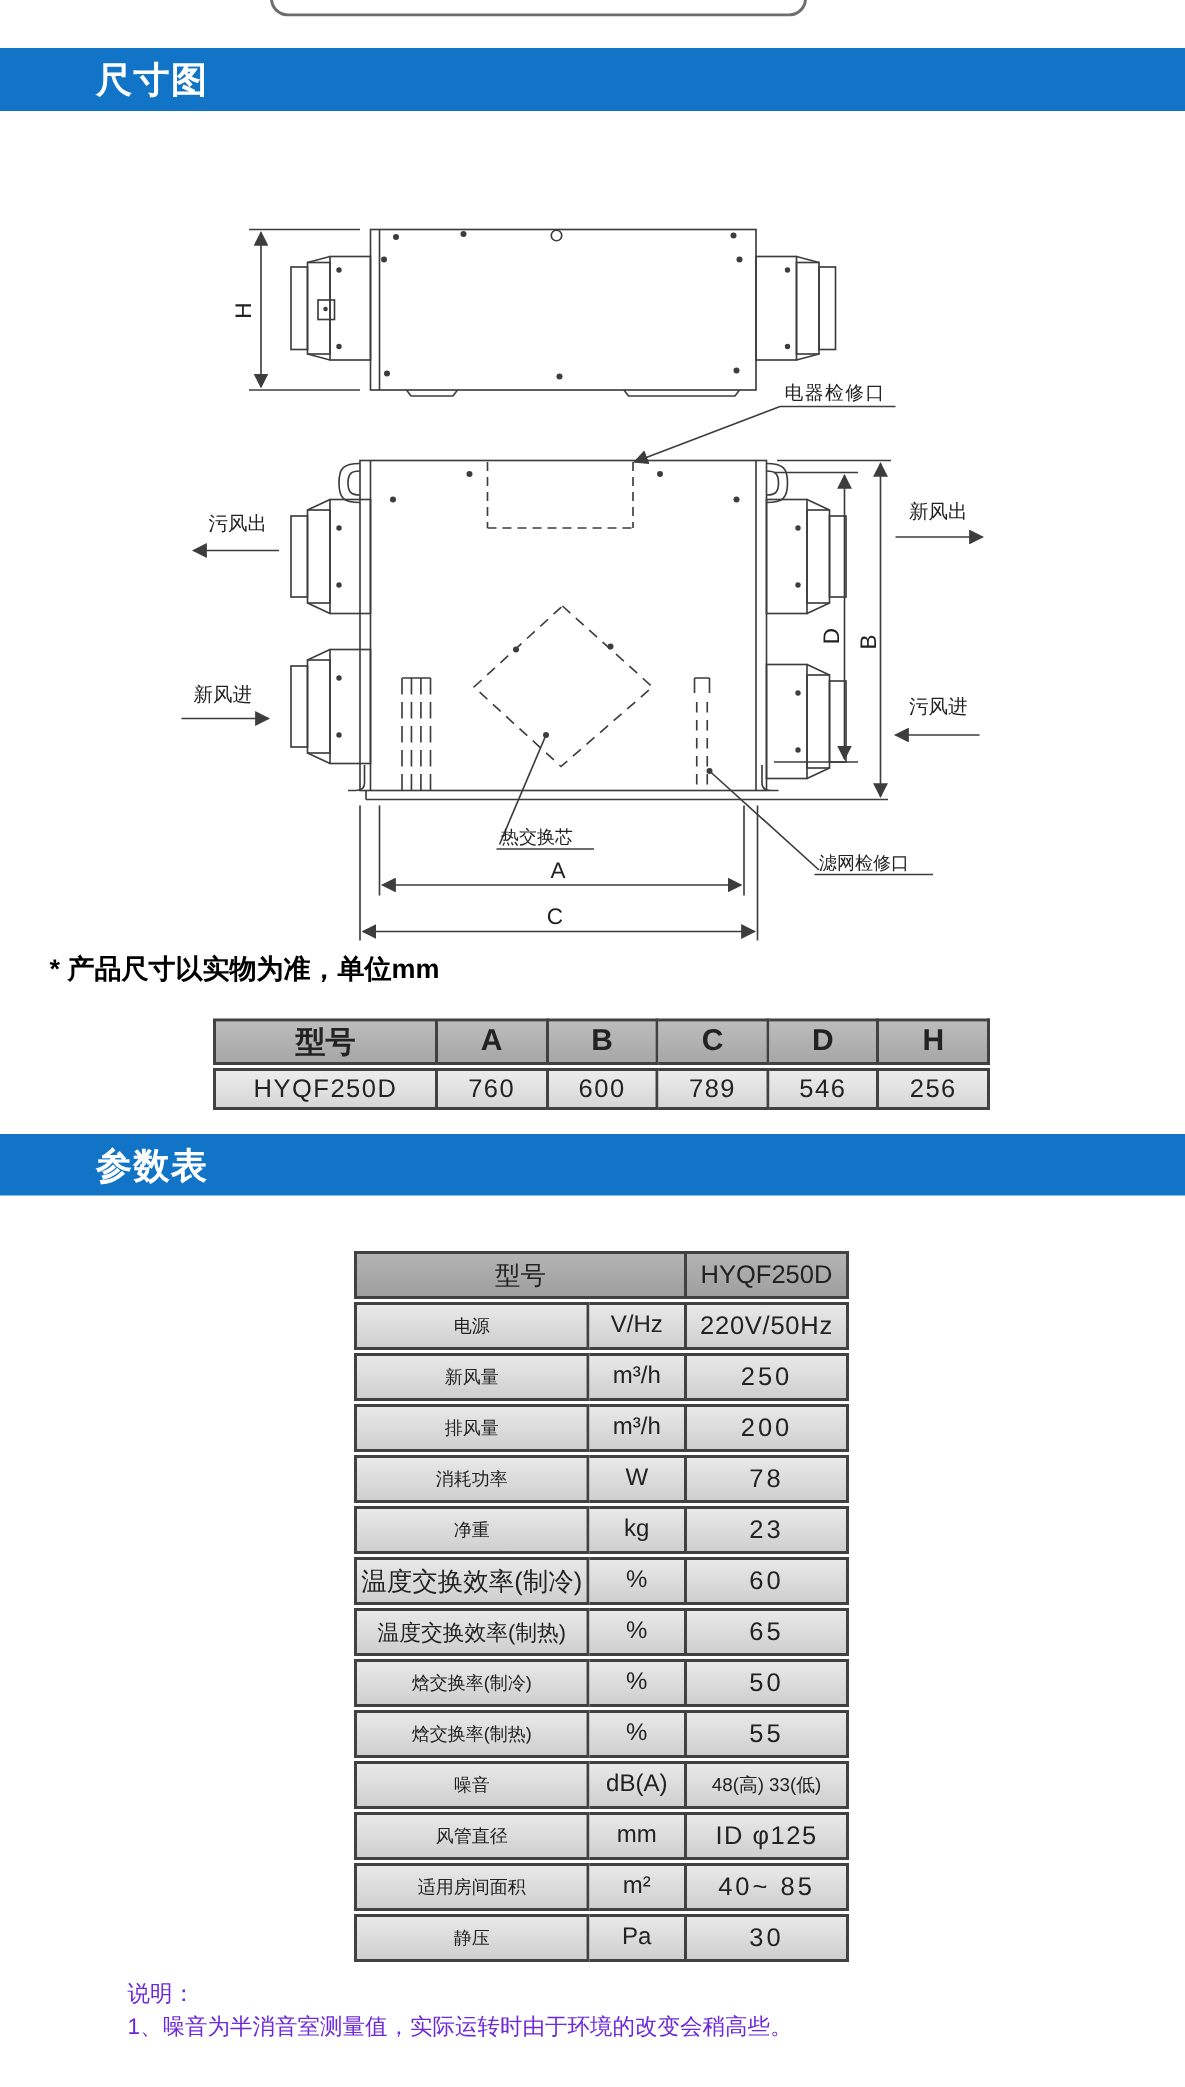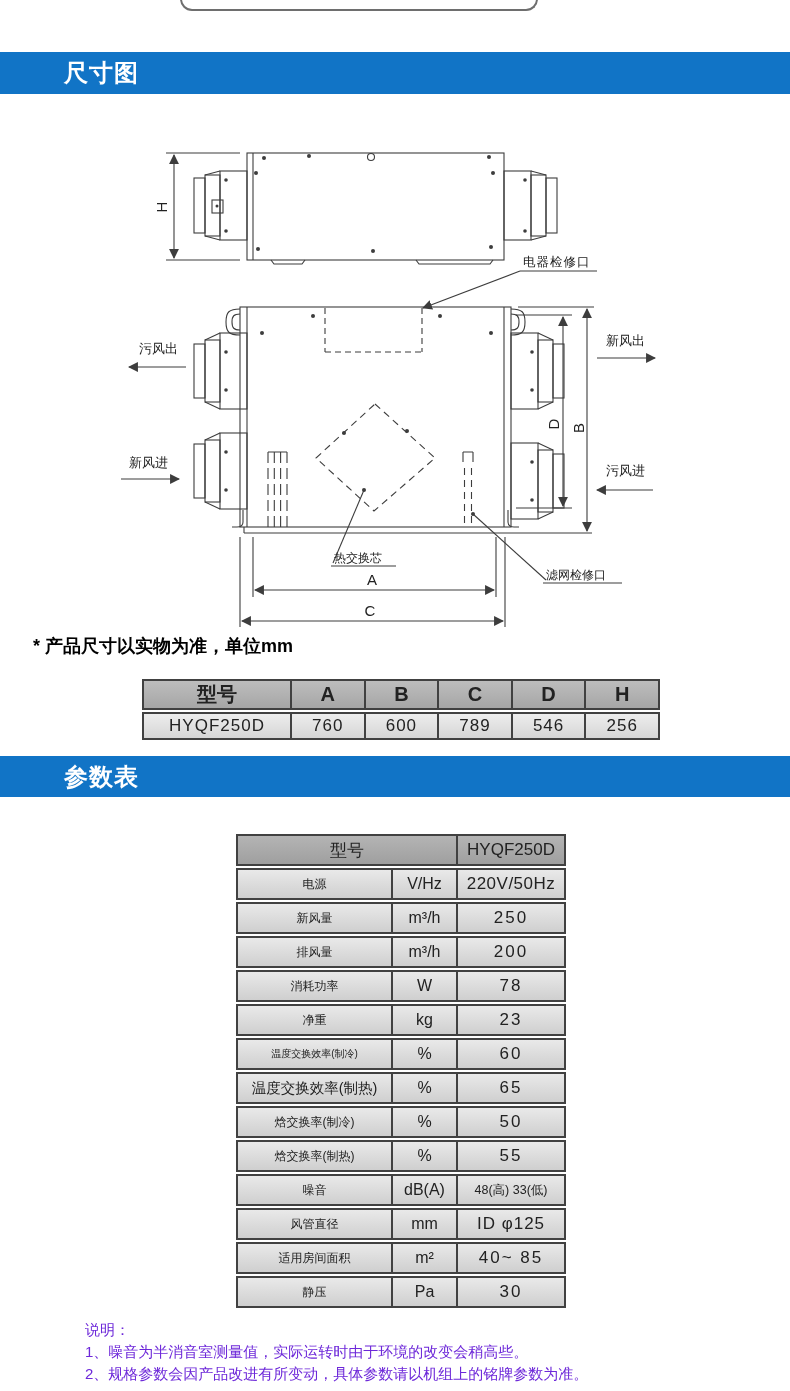--- a/index.html
+++ b/index.html
@@ -7,21 +7,21 @@
         font-family:"Liberation Sans","DejaVu Sans",sans-serif;}
 
   
   .top-fragment{position:absolute;left:180px;top:-11px;width:358px;height:22px;
     border:2px solid #6e6e6e;border-top:none;border-radius:0 0 12px 12px;box-sizing:border-box;}
 
   
   .section-bar{position:absolute;left:0;width:790px;background:#1174c6;color:#fff;
     display:flex;align-items:center;box-sizing:border-box;padding-left:64px;
     font-size:24px;font-weight:bold;letter-spacing:1px;}
-  .bar1{top:52px;height:42px;}
+  .bar1{top:32px;height:42px;}
   .bar2{top:756px;height:41px;}
 
   .drawing{position:absolute;left:0;top:0;width:790px;height:650px;pointer-events:none;}
   .drawing text{fill:#222;font-family:"Liberation Sans","DejaVu Sans",sans-serif;}
 
   .dim-note{position:absolute;left:33px;top:634px;font-size:18px;font-weight:bold;color:#000000;}
 
   
   .dim-table{position:absolute;left:142px;top:677px;width:518px;border-collapse:separate;
     border-spacing:0 2px;table-layout:fixed;}
@@ -316,21 +316,21 @@
       <td class="pname">消耗功率</td>
       <td class="punit">W</td>
       <td class="pvalue">78</td>
     </tr>
     <tr>
       <td class="pname">净重</td>
       <td class="punit">kg</td>
       <td class="pvalue">23</td>
     </tr>
     <tr>
-      <td class="pname" style="font-size:10px">温度交换效率(制冷)</td>
+      <td class="pname" style="font-size:17px">温度交换效率(制冷)</td>
       <td class="punit">%</td>
       <td class="pvalue">60</td>
     </tr>
     <tr>
       <td class="pname" style="font-size:14.5px">温度交换效率(制热)</td>
       <td class="punit">%</td>
       <td class="pvalue">65</td>
     </tr>
     <tr>
       <td class="pname">焓交换率(制冷)</td>
@@ -361,16 +361,15 @@
       <td class="pname">静压</td>
       <td class="punit">Pa</td>
       <td class="pvalue">30</td>
     </tr>
   </tbody>
     </table>
 
   <div class="notes">
     <div>说明：</div>
     <div>1、噪音为半消音室测量值，实际运转时由于环境的改变会稍高些。</div>
-    <div>2、规格参数会因产品改进有所变动，具体参数请以机组上的铭牌参数为准。</div>
   </div>
 
 </div>
 
 </body></html>

